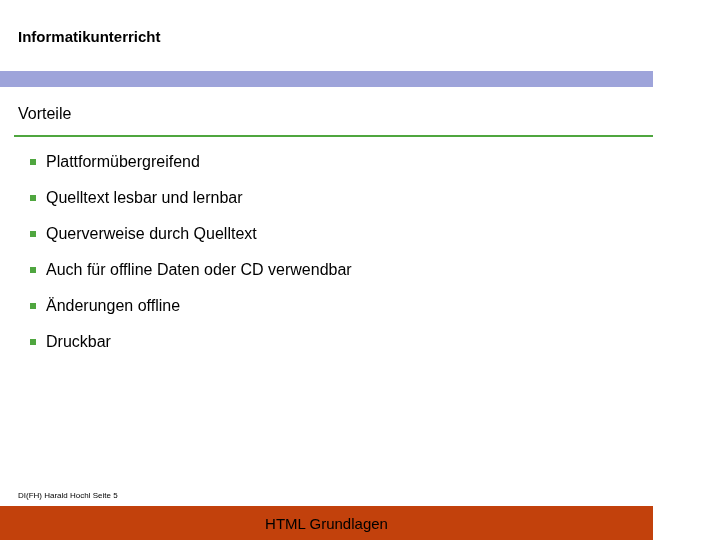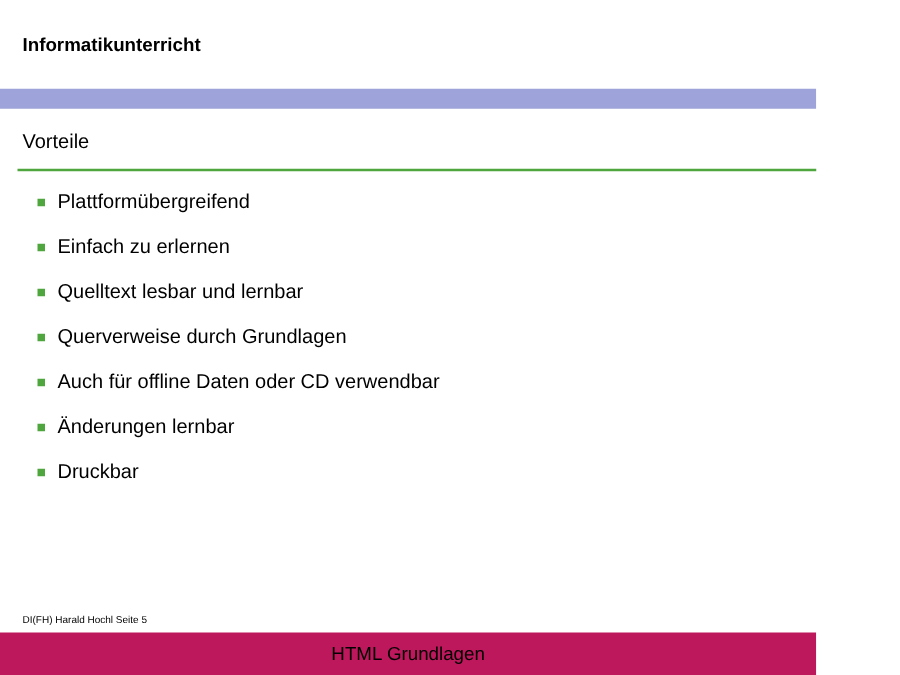--- a/index.html
+++ b/index.html
@@ -63,21 +63,21 @@
     font-size: 8px;
     color: #000;
     text-align: right;
   }
   .footer-bar {
     position: absolute;
     bottom: 0;
     left: 0;
     width: 100%;
     height: 34px;
-    background: #be185d;
+    background: #c2410c;
     display: flex;
     align-items: center;
     justify-content: center;
     margin-top: 32px;
   }
   .footer-text {
     font-size: 15px;
     color: #000;
   }
 </style>
@@ -95,37 +95,33 @@
   <div class="section-title">Vorteile</div>
   <div class="title-underline"></div>
 
   <div class="list">
     <div class="list-item">
       <div class="bullet"></div>
       <div class="item-text">Plattformübergreifend</div>
     </div>
     <div class="list-item">
       <div class="bullet"></div>
-      <div class="item-text">Einfach zu erlernen</div>
-    </div>
-    <div class="list-item">
-      <div class="bullet"></div>
       <div class="item-text">Quelltext lesbar und lernbar</div>
     </div>
     <div class="list-item">
       <div class="bullet"></div>
-      <div class="item-text">Querverweise durch Grundlagen</div>
+      <div class="item-text">Querverweise durch Quelltext</div>
     </div>
     <div class="list-item">
       <div class="bullet"></div>
       <div class="item-text">Auch für offline Daten oder CD verwendbar</div>
     </div>
     <div class="list-item">
       <div class="bullet"></div>
-      <div class="item-text">Änderungen lernbar</div>
+      <div class="item-text">Änderungen offline</div>
     </div>
     <div class="list-item">
       <div class="bullet"></div>
       <div class="item-text">Druckbar</div>
     </div>
   </div>
 
   <div class="footer-credit">DI(FH) Harald Hochl  Seite 5</div>
 
   <div class="footer-bar">

